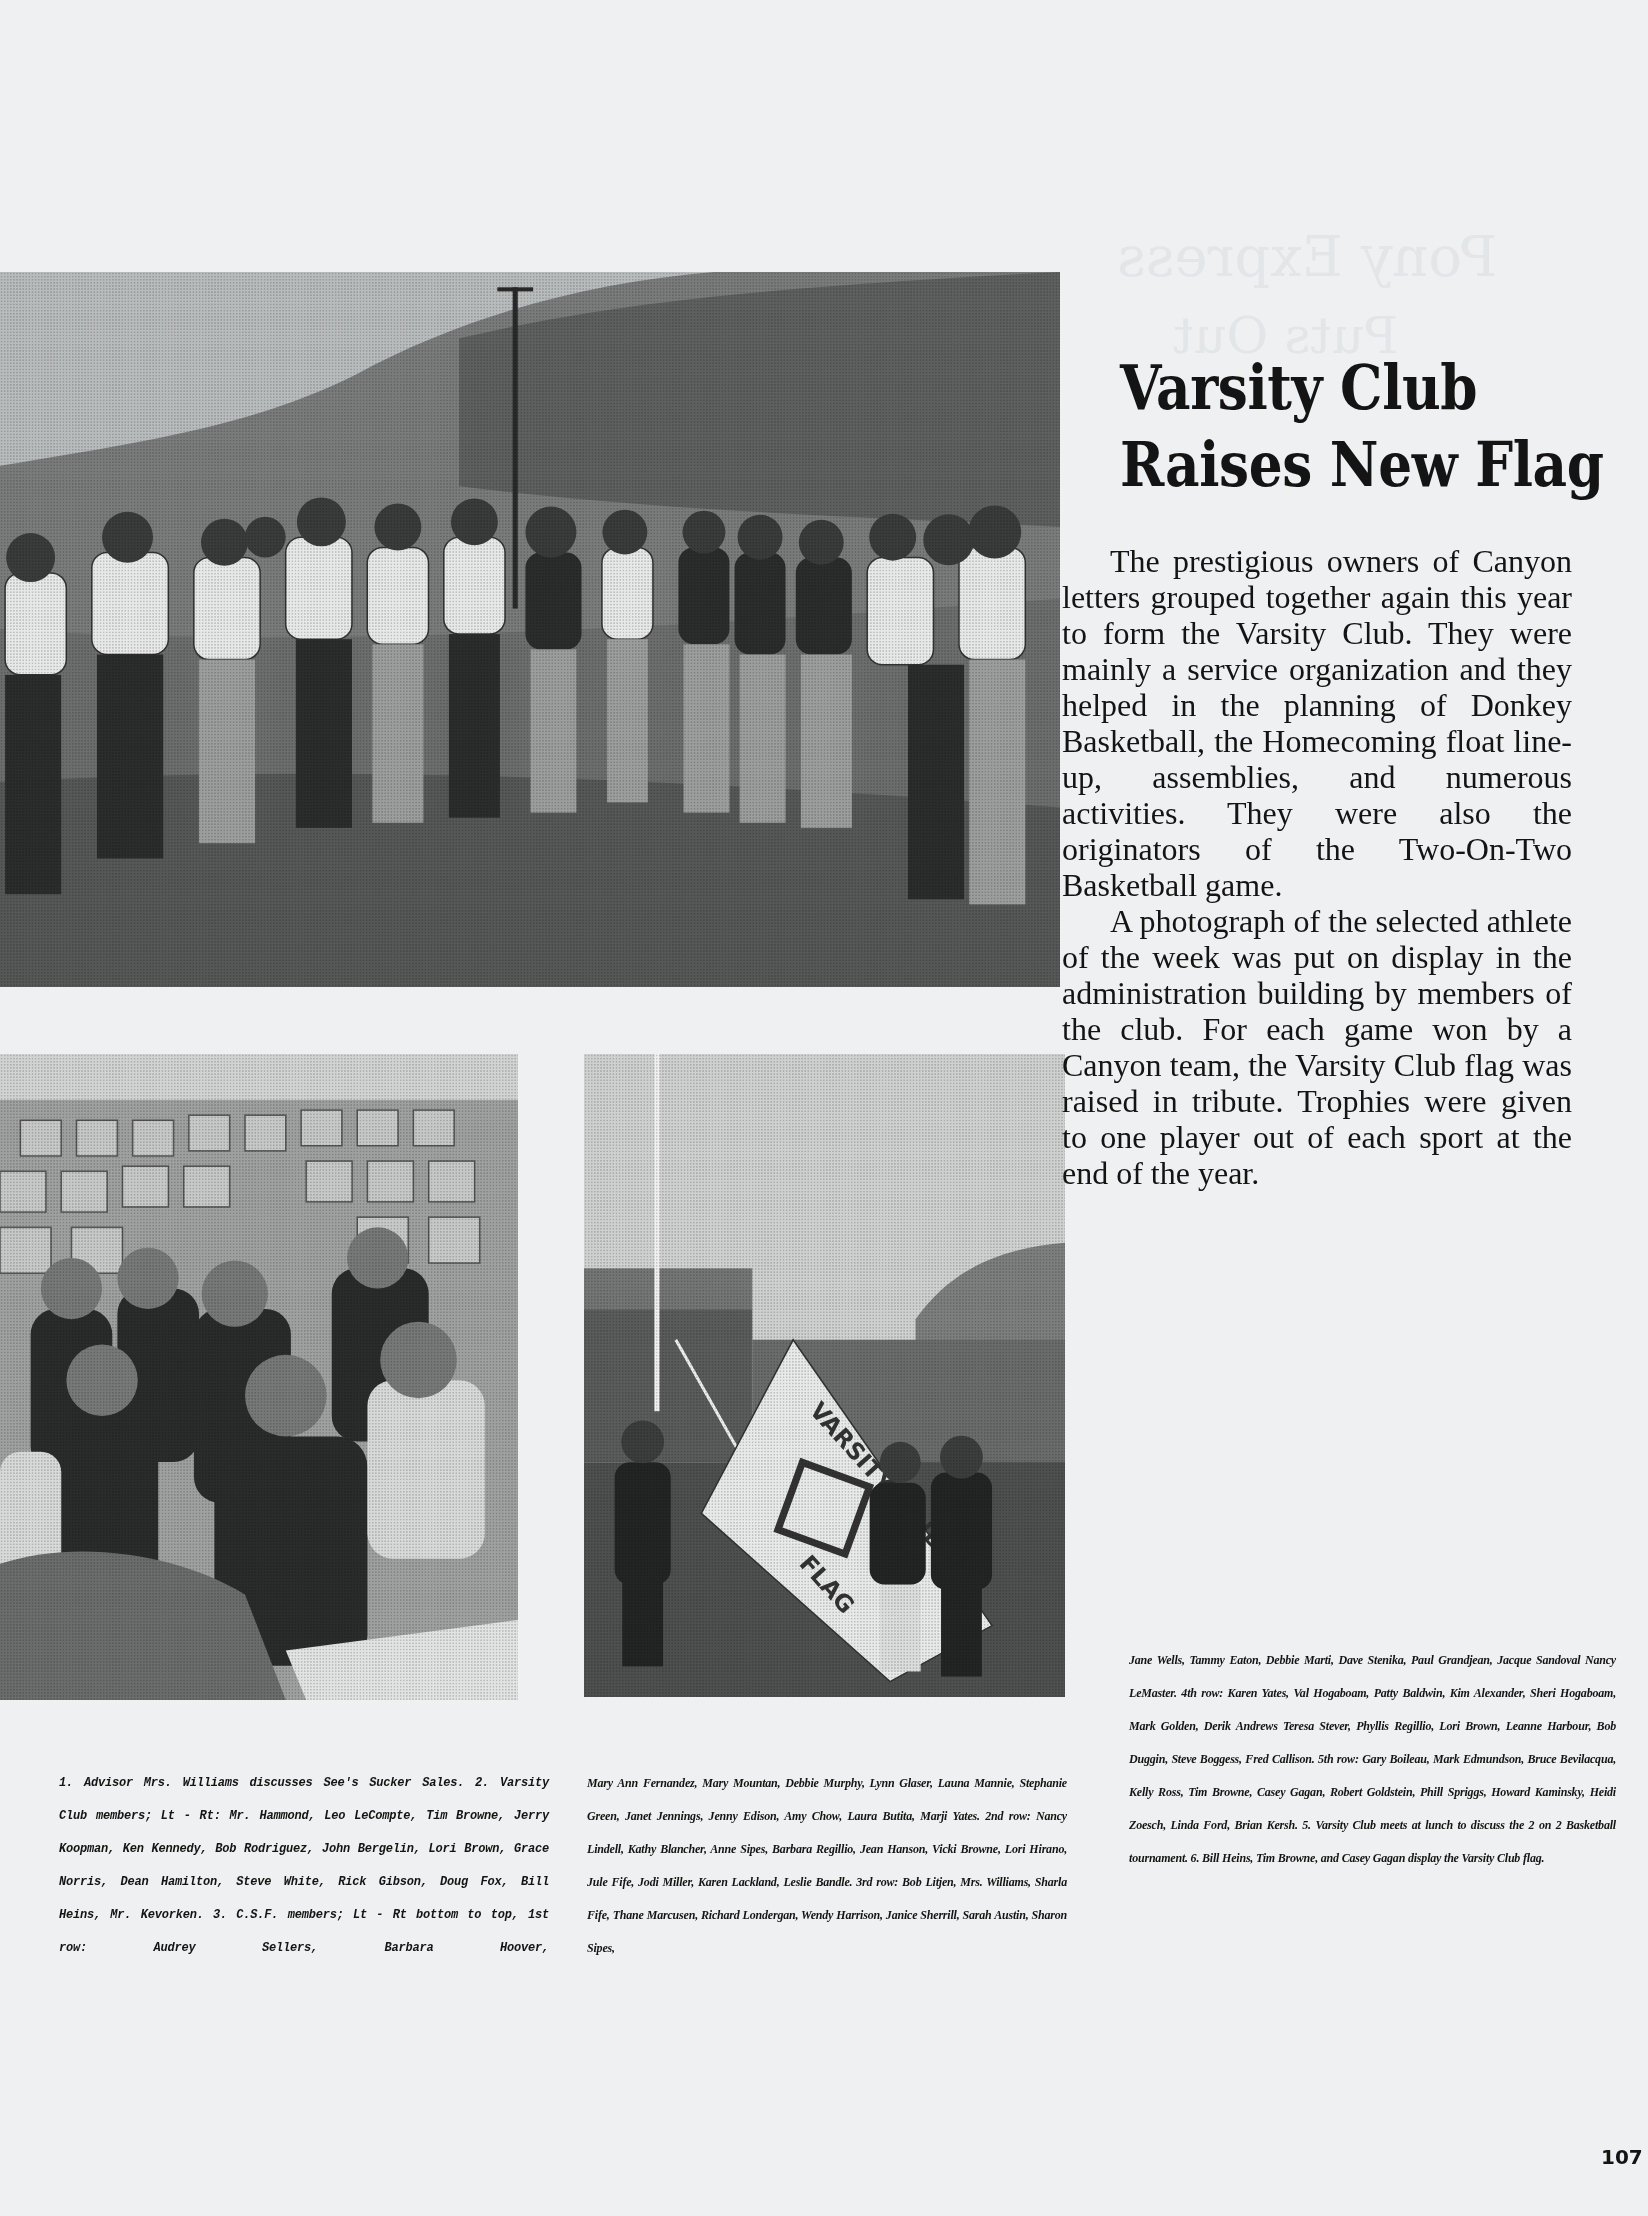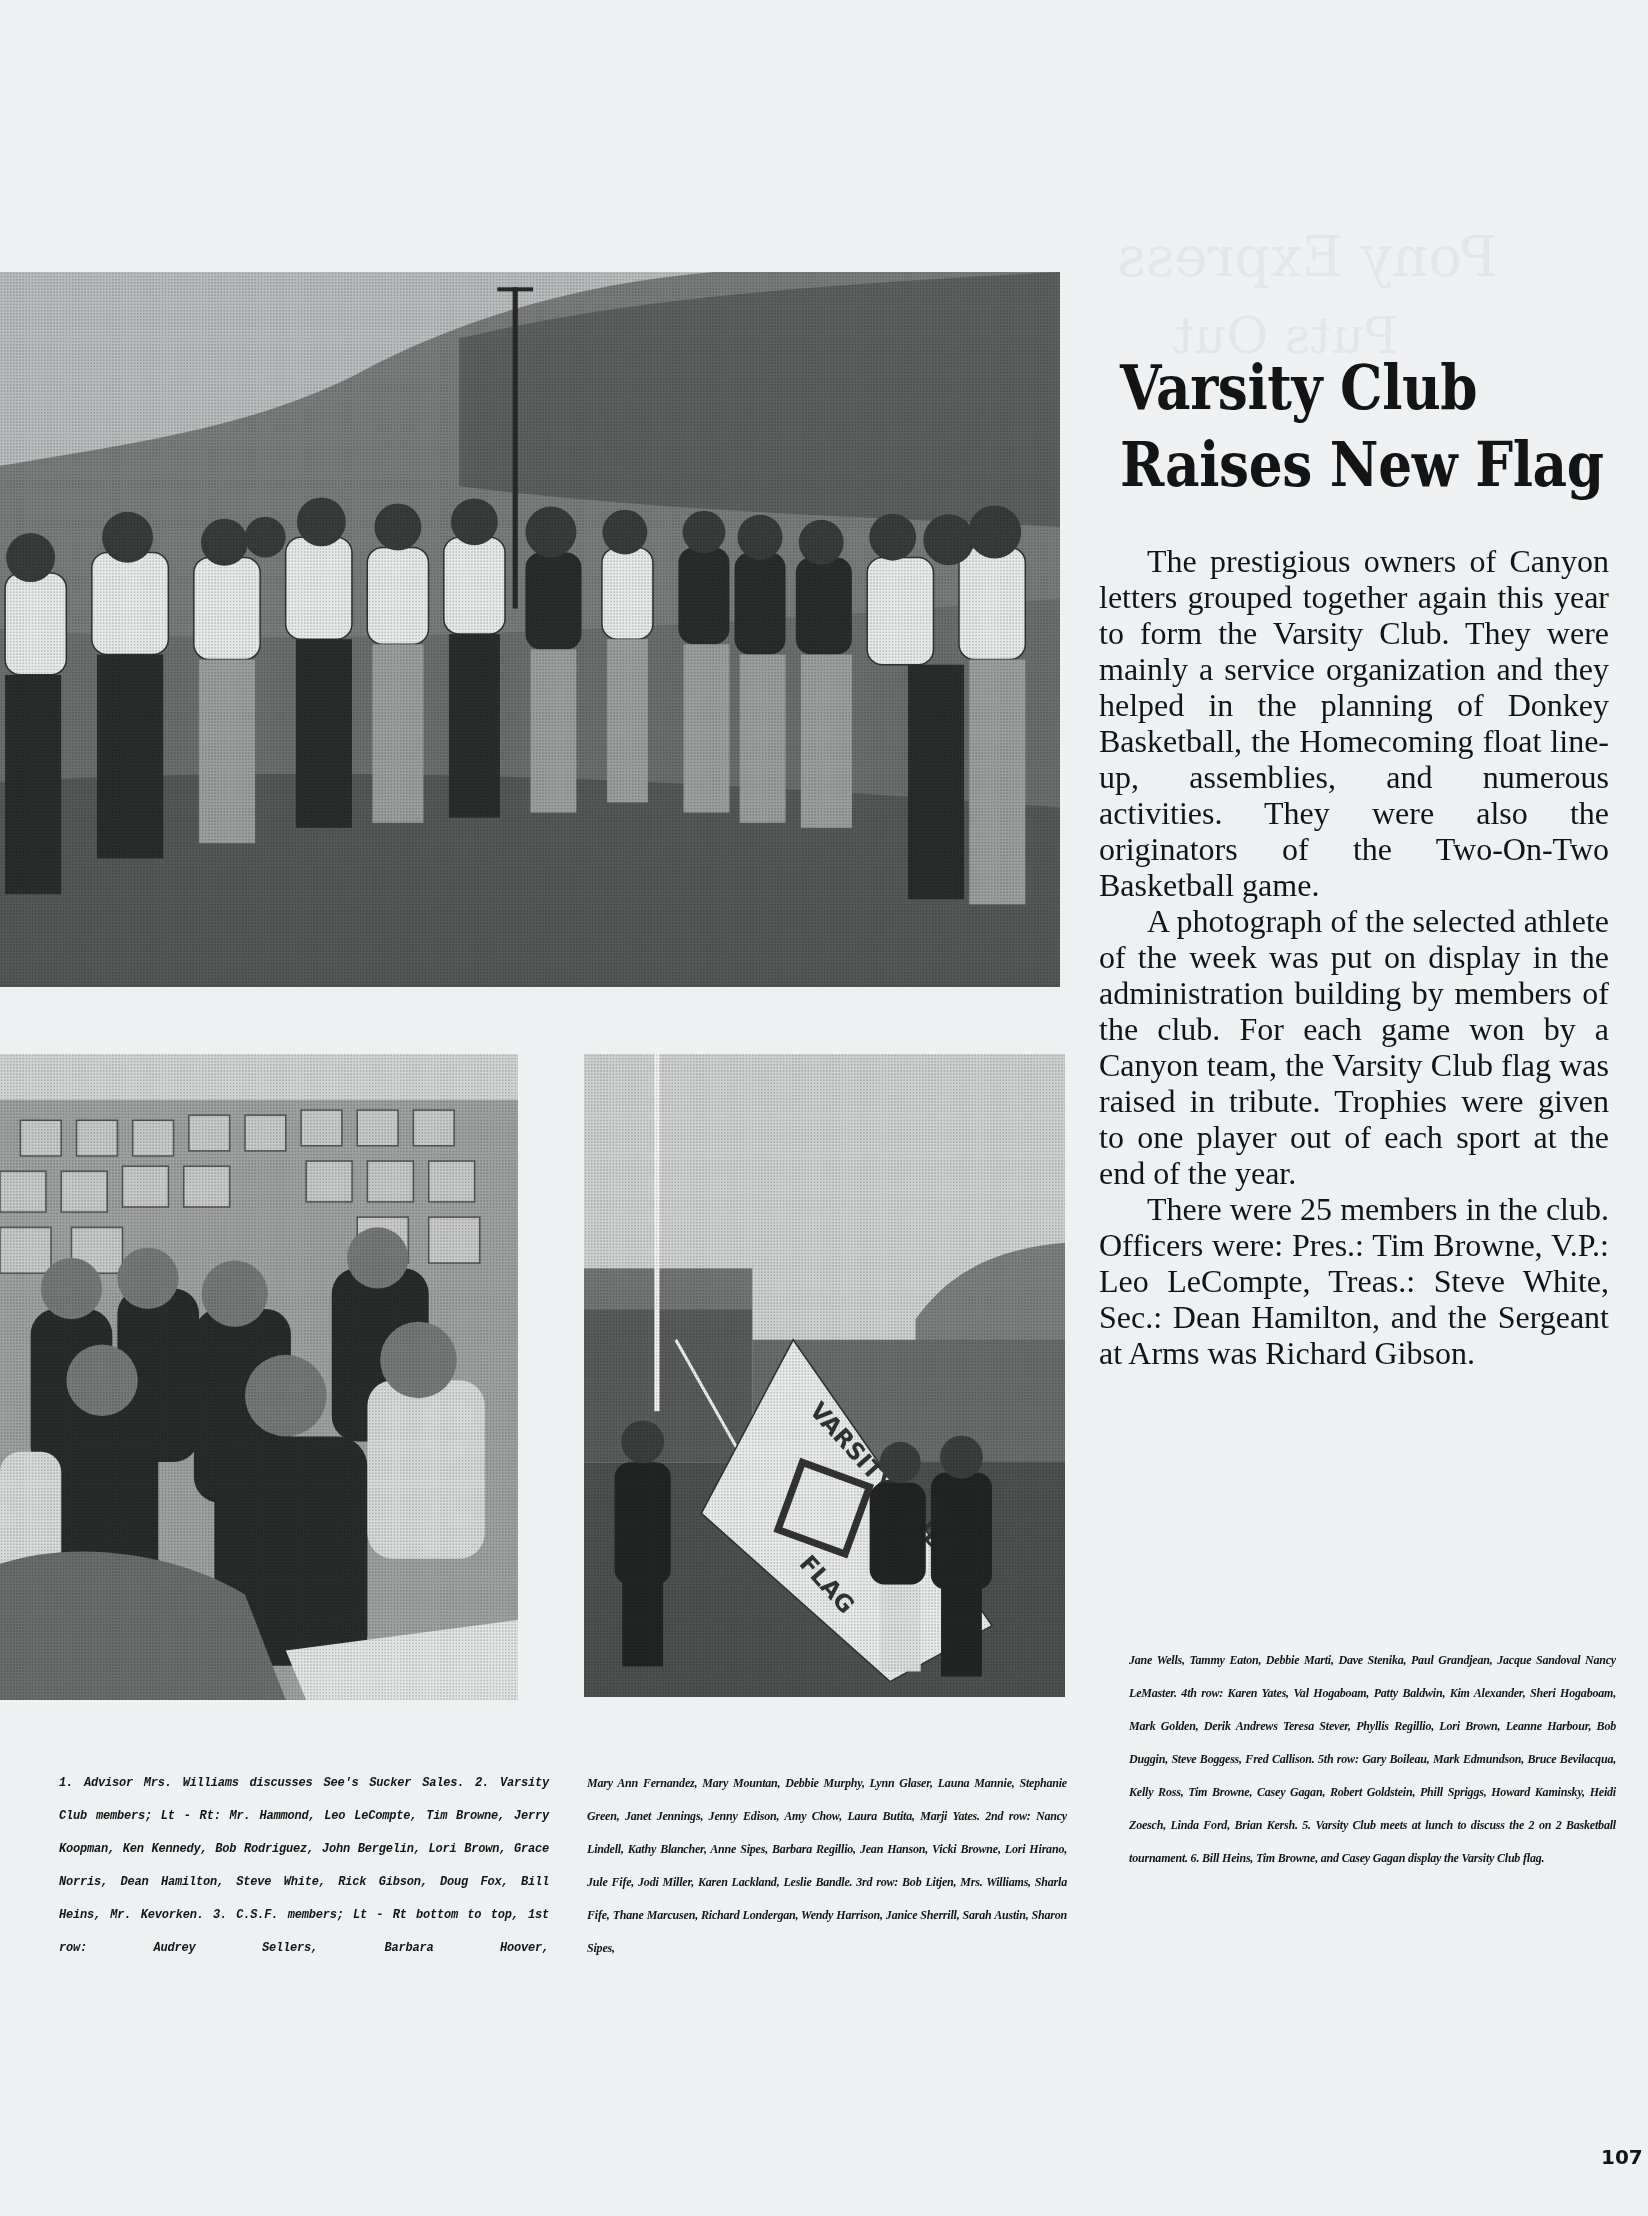--- a/index.html
+++ b/index.html
@@ -32,21 +32,21 @@
 
   .headline {
     position: absolute; left: 1120px; top: 349px; width: 510px;
     font-family: "DejaVu Serif", serif; font-weight: bold;
     font-size: 62px; line-height: 77px; letter-spacing: -0.5px;
     transform: scaleX(0.86); transform-origin: left top;
   }
   .headline div { white-space: nowrap; }
 
   .body-text {
-    position: absolute; left: 1099px; top: 543px; width: 510px;
+    position: absolute; left: 1062px; top: 543px; width: 510px;
     font-family: "Liberation Serif", serif; font-size: 32px; line-height: 36px;
     text-align: justify; text-align-last: left;
   }
   .body-text p { margin: 0; text-indent: 48px; }
 
   .caption {
     position: absolute; font-family: "Liberation Serif", serif; font-style: italic; font-weight: bold;
     font-size: 12px; line-height: 33px; text-align: justify; text-align-last: justify;
     letter-spacing: -0.2px;
   }
@@ -216,21 +216,20 @@
 </div>
 
 <div class="headline">
   <div>Varsity Club</div>
   <div>Raises New Flag</div>
 </div>
 
 <div class="body-text">
   <p>The prestigious owners of Canyon letters grouped together again this year to form the Varsity Club. They were mainly a service organization and they helped in the planning of Donkey Basketball, the Homecoming float line-up, assemblies, and numerous activities. They were also the originators of the Two-On-Two Basketball game.</p>
   <p>A photograph of the selected athlete of the week was put on display in the administration building by members of the club. For each game won by a Canyon team, the Varsity Club flag was raised in tribute. Trophies were given to one player out of each sport at the end of the year.</p>
-  <p>There were 25 members in the club. Officers were: Pres.: Tim Browne, V.P.: Leo LeCompte, Treas.: Steve White, Sec.: Dean Hamilton, and the Sergeant at Arms was Richard Gibson.</p>
 </div>
 
 <div class="caption" id="caption-col-1">1.  Advisor Mrs. Williams discusses See's Sucker Sales.   2.  Varsity Club members; Lt - Rt:  Mr. Hammond, Leo LeCompte, Tim Browne, Jerry Koopman, Ken Kennedy, Bob Rodriguez, John Bergelin, Lori Brown, Grace Norris, Dean Hamilton, Steve White, Rick Gibson, Doug Fox, Bill Heins, Mr. Kevorken. 3.  C.S.F. members; Lt - Rt bottom to top, 1st row:   Audrey Sellers, Barbara Hoover,</div>
 <div class="caption" id="caption-col-2">Mary Ann Fernandez, Mary Mountan, Debbie Murphy, Lynn Glaser, Launa Mannie, Stephanie Green, Janet Jennings, Jenny Edison, Amy Chow, Laura Butita, Marji Yates.  2nd row: Nancy Lindell, Kathy Blancher, Anne Sipes, Barbara Regillio, Jean Hanson, Vicki Browne, Lori Hirano, Jule Fife, Jodi Miller, Karen Lackland, Leslie Bandle.  3rd row:  Bob Litjen, Mrs. Williams, Sharla Fife, Thane Marcusen, Richard Londergan, Wendy Harrison, Janice Sherrill, Sarah Austin, Sharon Sipes,</div>
 <div class="caption last-left" id="caption-col-3">Jane Wells,  Tammy Eaton, Debbie Marti, Dave Stenika, Paul Grandjean, Jacque Sandoval Nancy LeMaster.  4th row:  Karen Yates, Val Hogaboam, Patty Baldwin, Kim Alexander, Sheri Hogaboam, Mark Golden, Derik Andrews Teresa Stever, Phyllis Regillio, Lori Brown, Leanne Harbour, Bob Duggin, Steve Boggess, Fred Callison.  5th row:  Gary Boileau, Mark Edmundson, Bruce Bevilacqua, Kelly Ross, Tim Browne, Casey Gagan, Robert Goldstein, Phill Spriggs, Howard Kaminsky, Heidi Zoesch, Linda Ford, Brian Kersh.   5.  Varsity Club meets at lunch to discuss the 2 on 2 Basketball tournament.   6.  Bill Heins, Tim Browne, and Casey Gagan display the Varsity Club flag.</div>
 
 <div class="page-number">107</div>
 
 
 </body></html>

